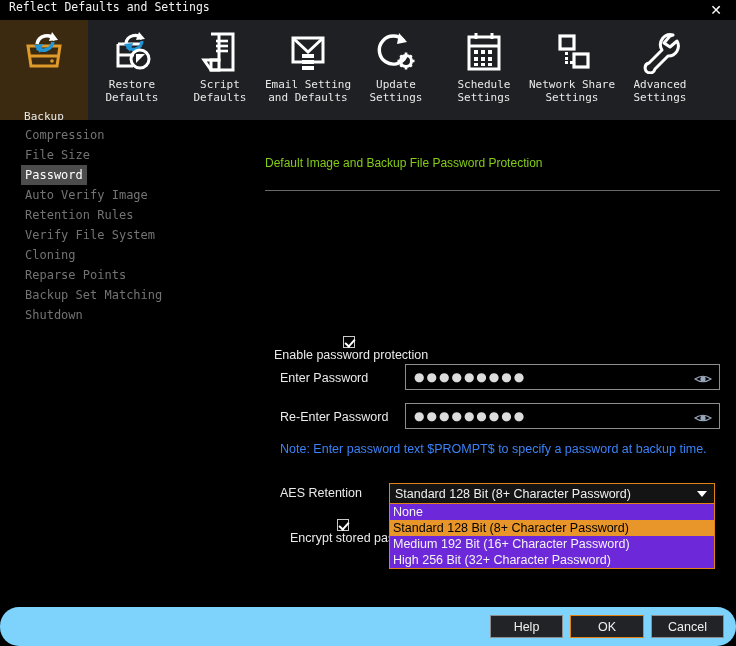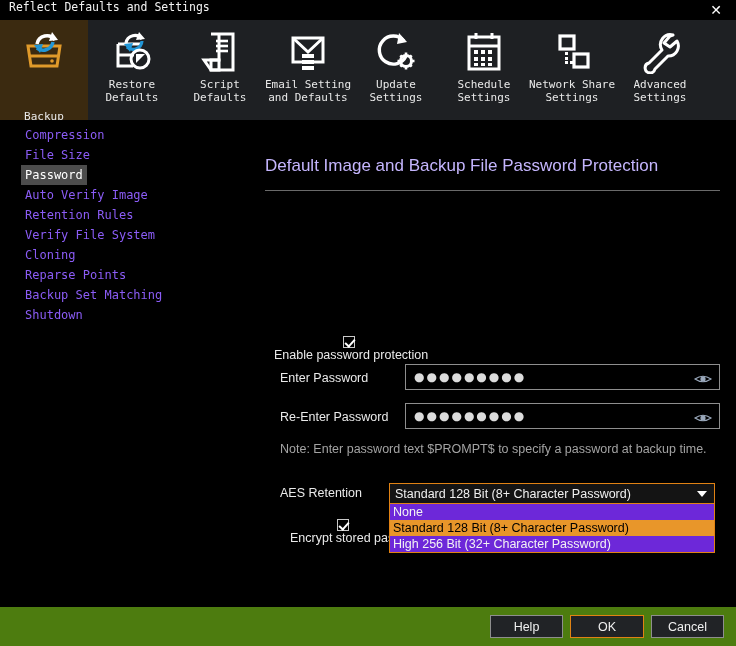--- a/index.html
+++ b/index.html
@@ -106,21 +106,21 @@
     left: 0; top: 0;
     width: 250px;
     height: 487px;
     padding-top: 5px;
     box-sizing: border-box;
   }
   .side-item {
     font-family: "DejaVu Sans Mono", monospace;
     font-size: 12px;
     line-height: 20px;
-    color: #8b5cf6;
+    color: #737373;
     margin-left: 21px;
     padding: 0 4px;
     display: inline-block;
     cursor: pointer;
     white-space: nowrap;
   }
   .side-row { height: 20px; }
   .side-item.selected {
     background: #4c4c4c;
     color: #ffffff;
@@ -130,22 +130,22 @@
   #main {
     position: absolute;
     left: 250px; top: 0;
     width: 486px;
     height: 487px;
   }
   #panel-title {
     position: absolute;
     left: 15px;
     top: 36px;
-    font-size: 17px;
-    color: #c4b5fd;
+    font-size: 12px;
+    color: #84cc16;
     white-space: nowrap;
   }
   #panel-rule {
     position: absolute;
     left: 15px;
     top: 70px;
     width: 455px;
     height: 1px;
     background: #6a6a6a;
   }
@@ -211,21 +211,21 @@
     top: 50%;
     transform: translateY(-50%);
     width: 18px;
     height: 12px;
     cursor: pointer;
   }
 
   .note-text {
     position: absolute;
     font-size: 12.5px;
-    color: #a3a3a3;
+    color: #3b82f6;
     white-space: nowrap;
   }
 
   
   #combo {
     position: absolute;
     box-sizing: border-box;
     border: 1px solid #e08214;
     background: #141414;
     height: 21px;
@@ -269,21 +269,22 @@
   .combo-opt.sel {
     background: #e8962a;
     color: #000000;
   }
 
   
   #bottombar {
     position: absolute;
     left: 0; top: 607px;
     width: 736px; height: 39px;
-    background: #4d7c0f;
+    background: #7dd3fc;
+    border-radius: 19px;
   }
   .btn {
     position: absolute;
     top: 8px;
     height: 23px;
     box-sizing: border-box;
     border: 1px solid #8e8e8e;
     background: #212326;
     color: #f0f0f0;
     font-size: 12.5px;
@@ -513,20 +514,21 @@
     <div class="field-label" style="left:30px; top:366px;">AES Retention</div>
 
     <div id="combo" style="left:139px; top:363px; width:326px;">
       <span class="combo-value">Standard 128 Bit (8+ Character Password)</span>
       <span class="arrow"></span>
     </div>
 
     <div id="combo-list" style="left:139px; top:384px; width:326px;">
       <div class="combo-opt">None</div>
       <div class="combo-opt sel">Standard 128 Bit (8+ Character Password)</div>
+      <div class="combo-opt">Medium 192 Bit (16+ Character Password)</div>
       <div class="combo-opt">High 256 Bit (32+ Character Password)</div>
     </div>
 
   </div>
 </div>
 
 <div id="bottombar">
   <div class="btn" style="left:490px; width:73px;">Help</div>
   <div class="btn primary" style="left:570px; width:74px;">OK</div>
   <div class="btn" style="left:651px; width:73px;">Cancel</div>

